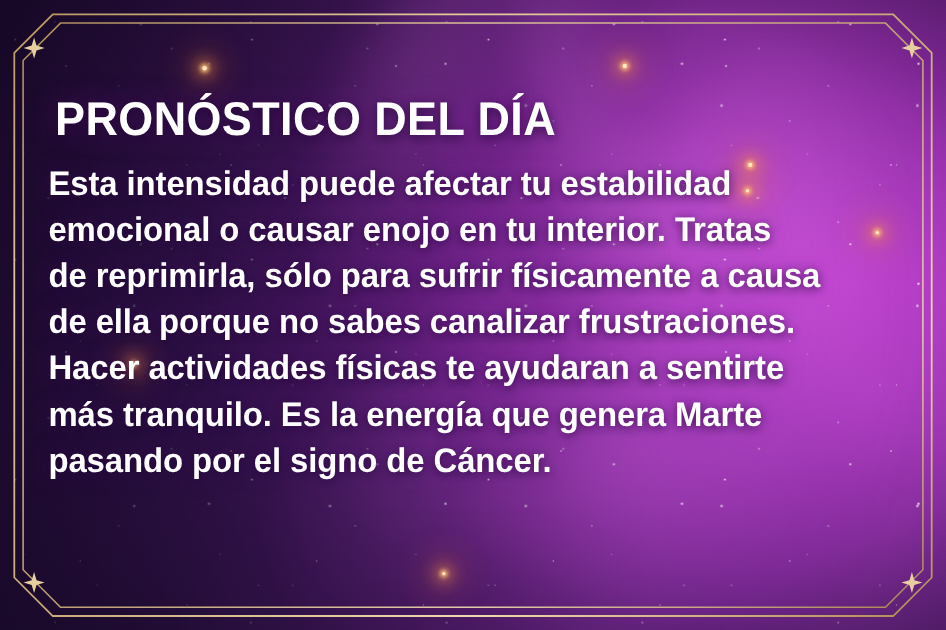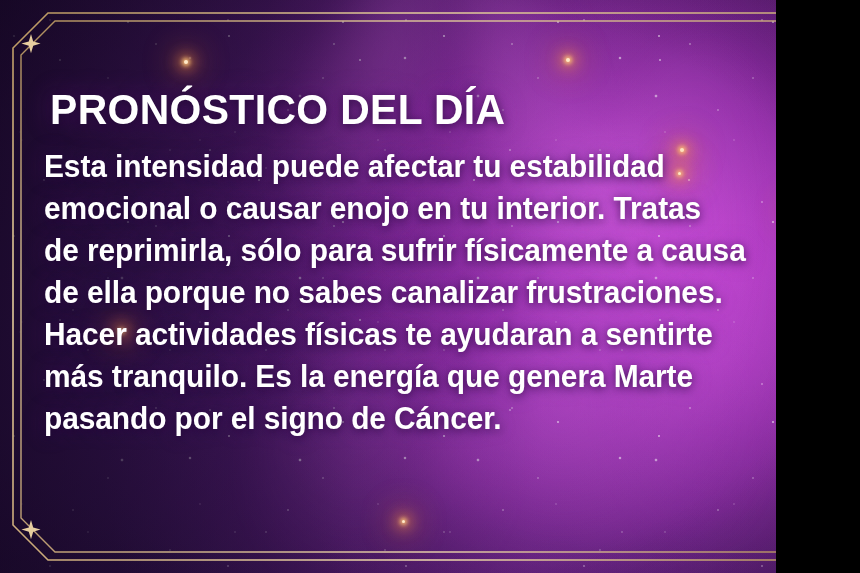--- a/index.html
+++ b/index.html
@@ -4,21 +4,21 @@
 <title>Pronóstico del día</title>
 <style>
   html, body {
     margin: 0;
     padding: 0;
     background: #000;
   }
 
   .card {
     position: relative;
-    width: 776px;
+    width: 860px;
     height: 573px;
     overflow: hidden;
     font-family: "Liberation Sans", "DejaVu Sans", sans-serif;
     background: #2a1240;
     user-select: none;
   }
 
   
   .bg-base {
     position: absolute;

